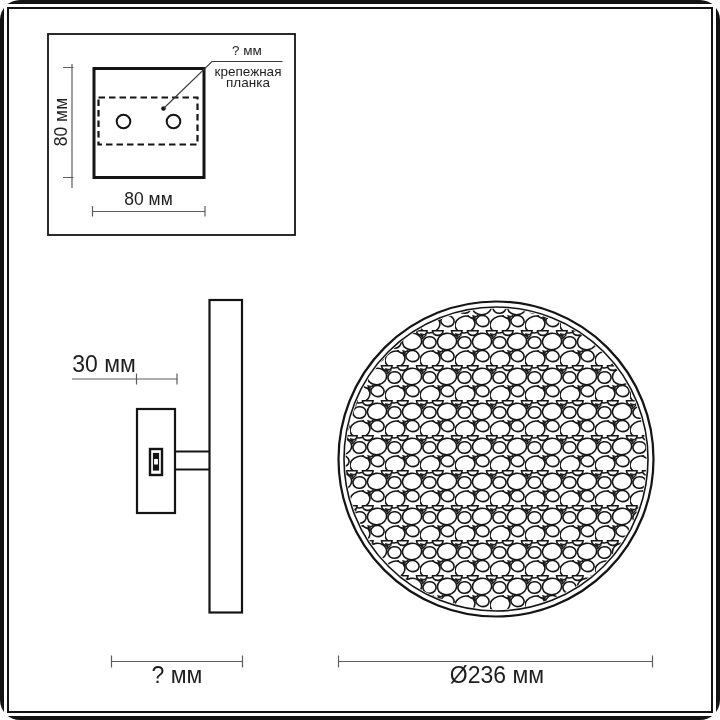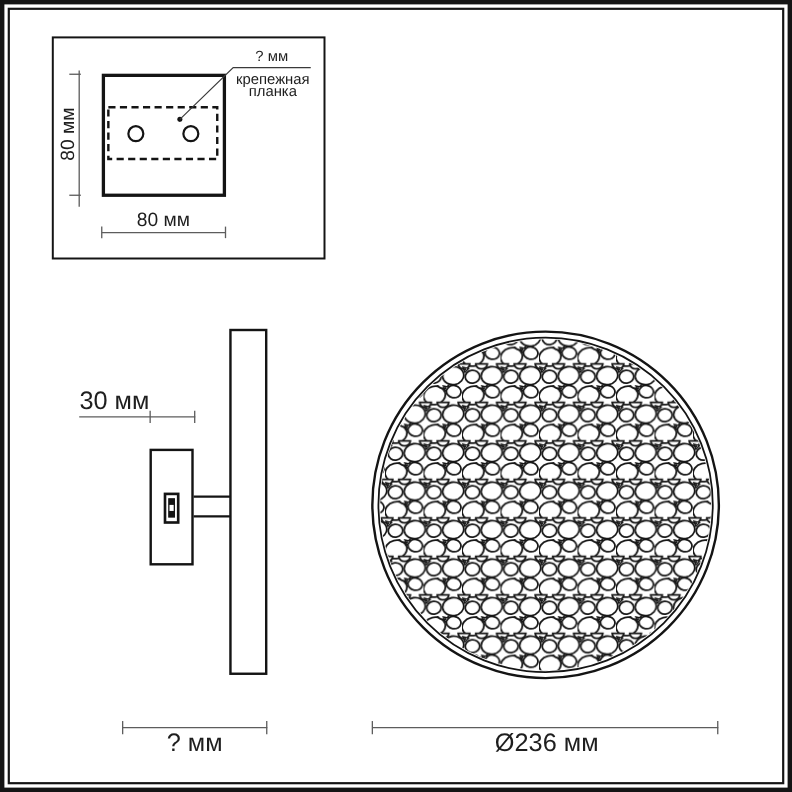--- a/index.html
+++ b/index.html
@@ -9,20 +9,21 @@
     width: 720px;
     height: 720px;
     font-family: "Liberation Sans", sans-serif;
   }
   .stage {
     position: relative;
     width: 720px;
     height: 720px;
     background: #ffffff;
     overflow: hidden;
+    border-radius: 20px;
   }
   svg { display: block; }
   .ink      { stroke: #141414; fill: none; }
   .dim      { stroke: #5d5d5d; fill: none; stroke-width: 1.2px; }
   .leader   { stroke: #3a3a3a; fill: none; stroke-width: 1.1px; }
   text {
     fill: #1e1e1e;
     font-family: "Liberation Sans", sans-serif;
   }
   .t-small { font-size: 13.5px; }

